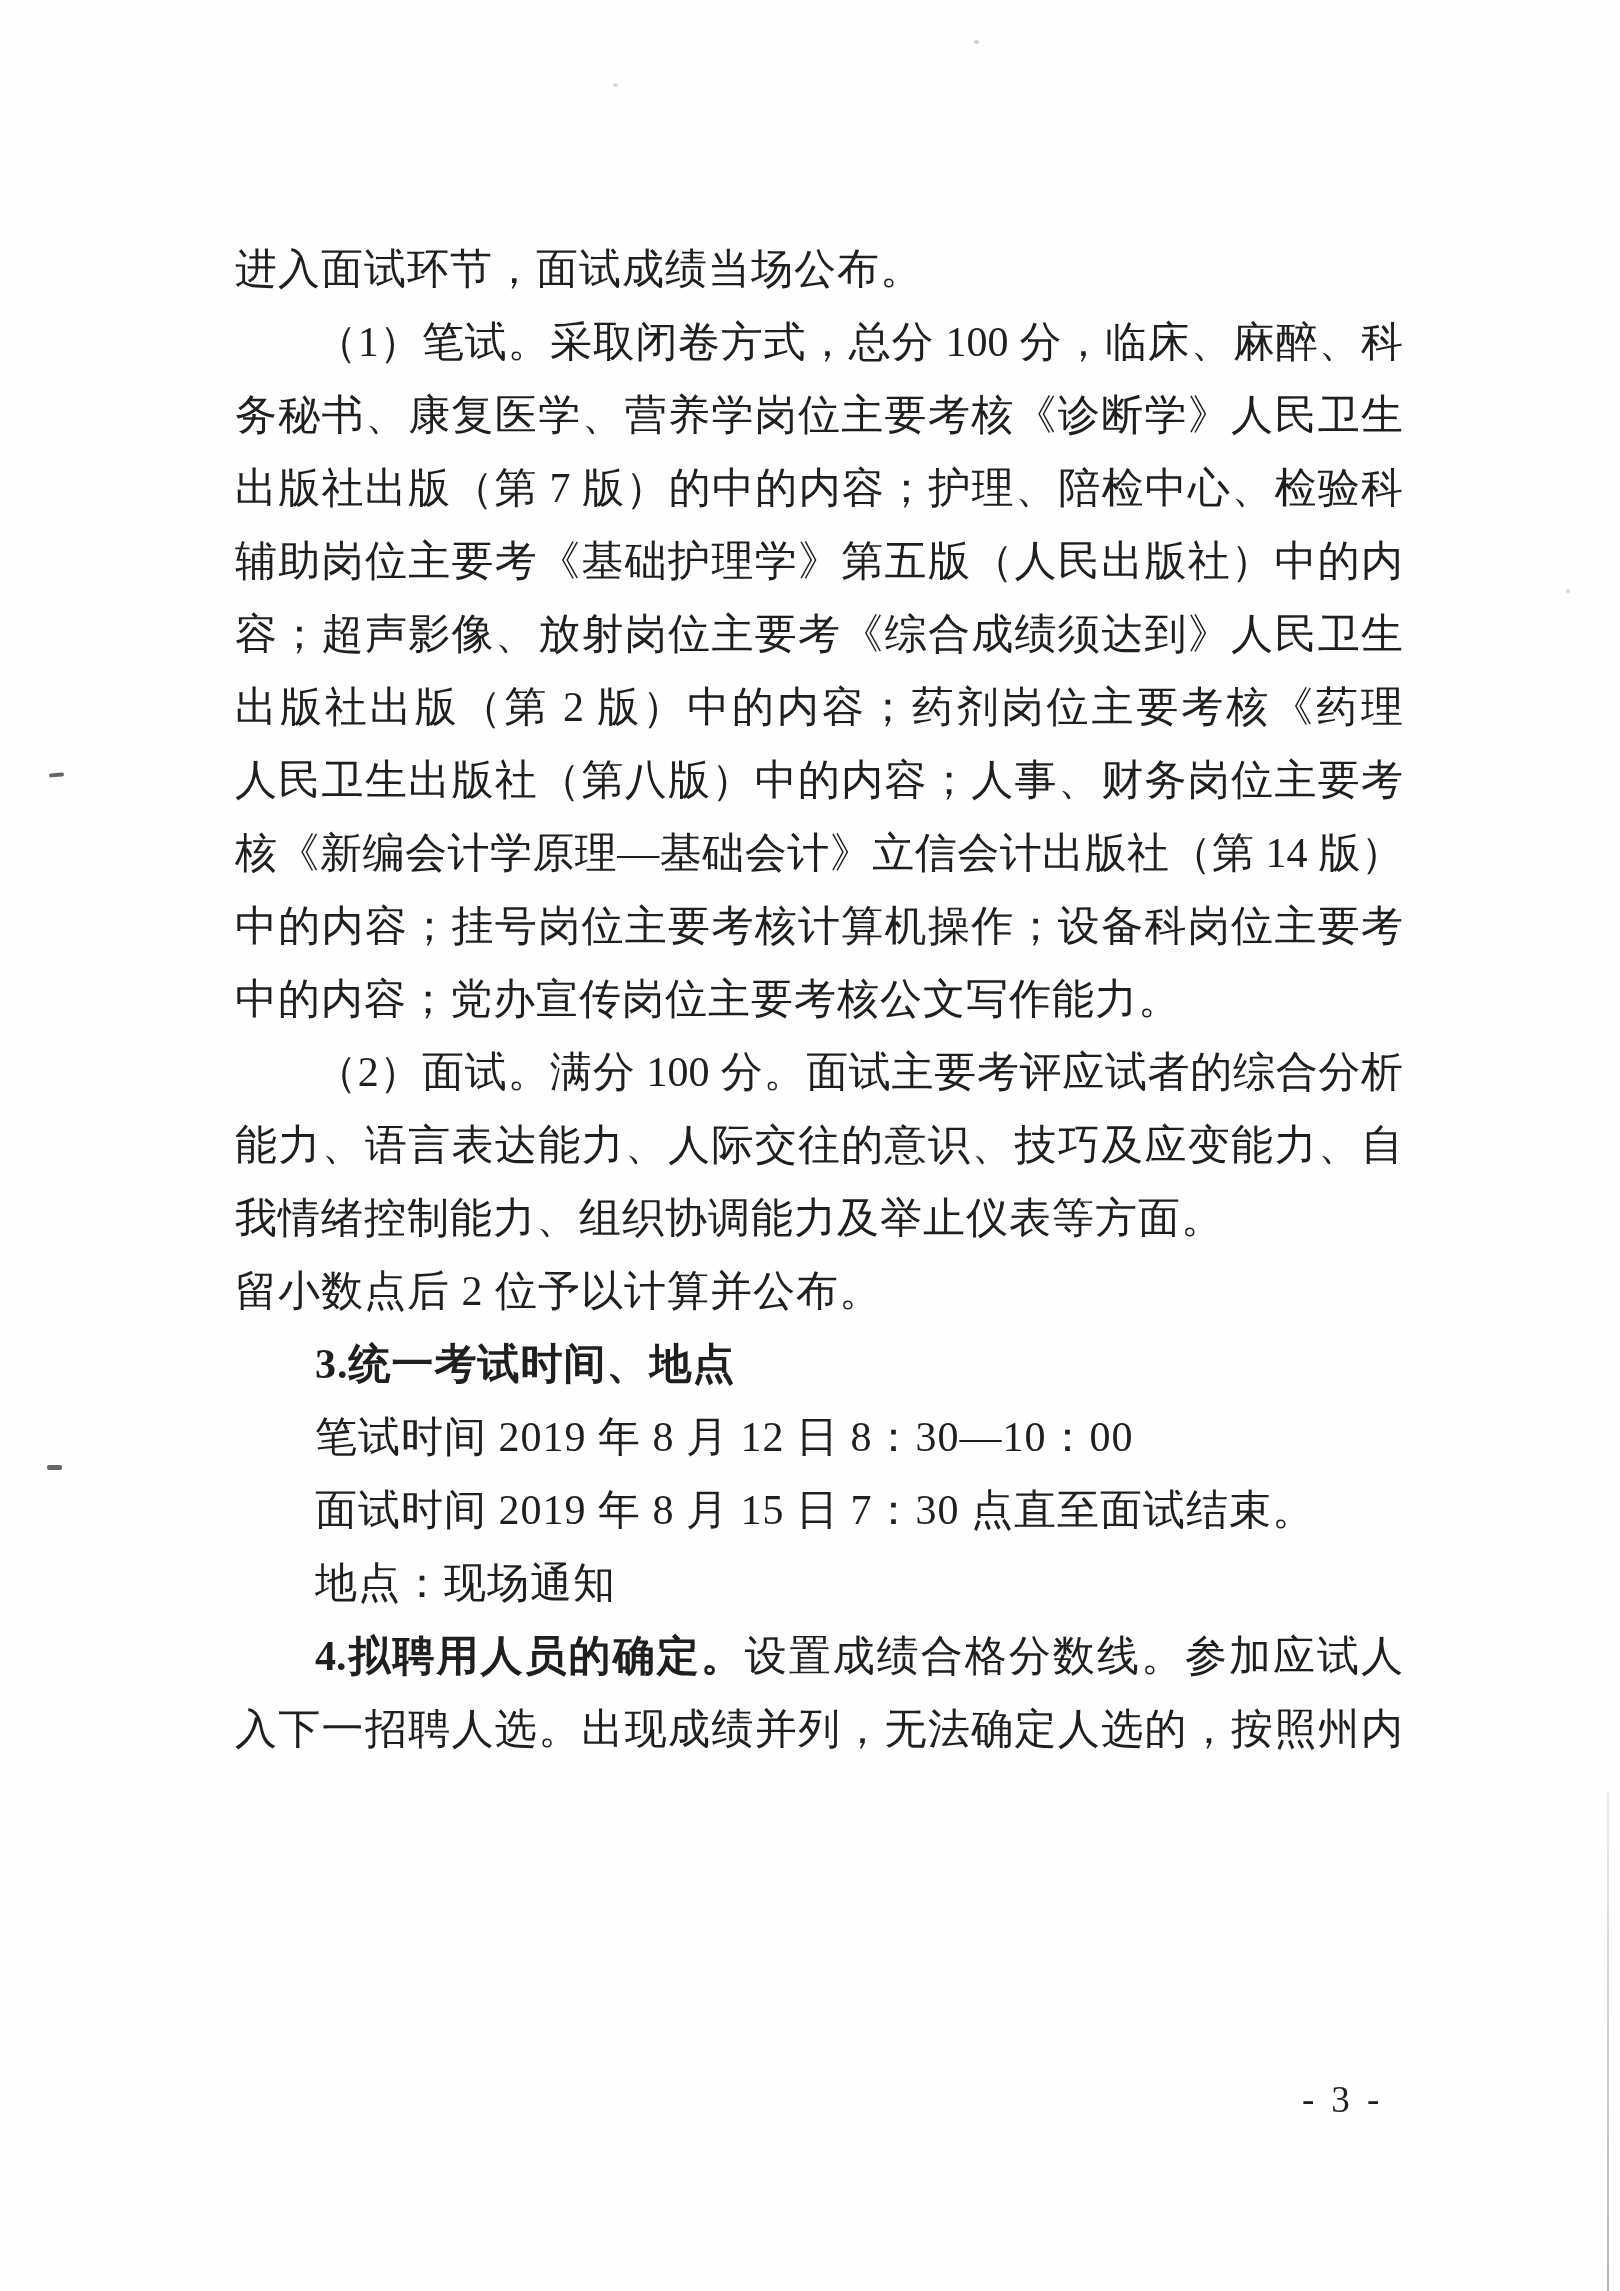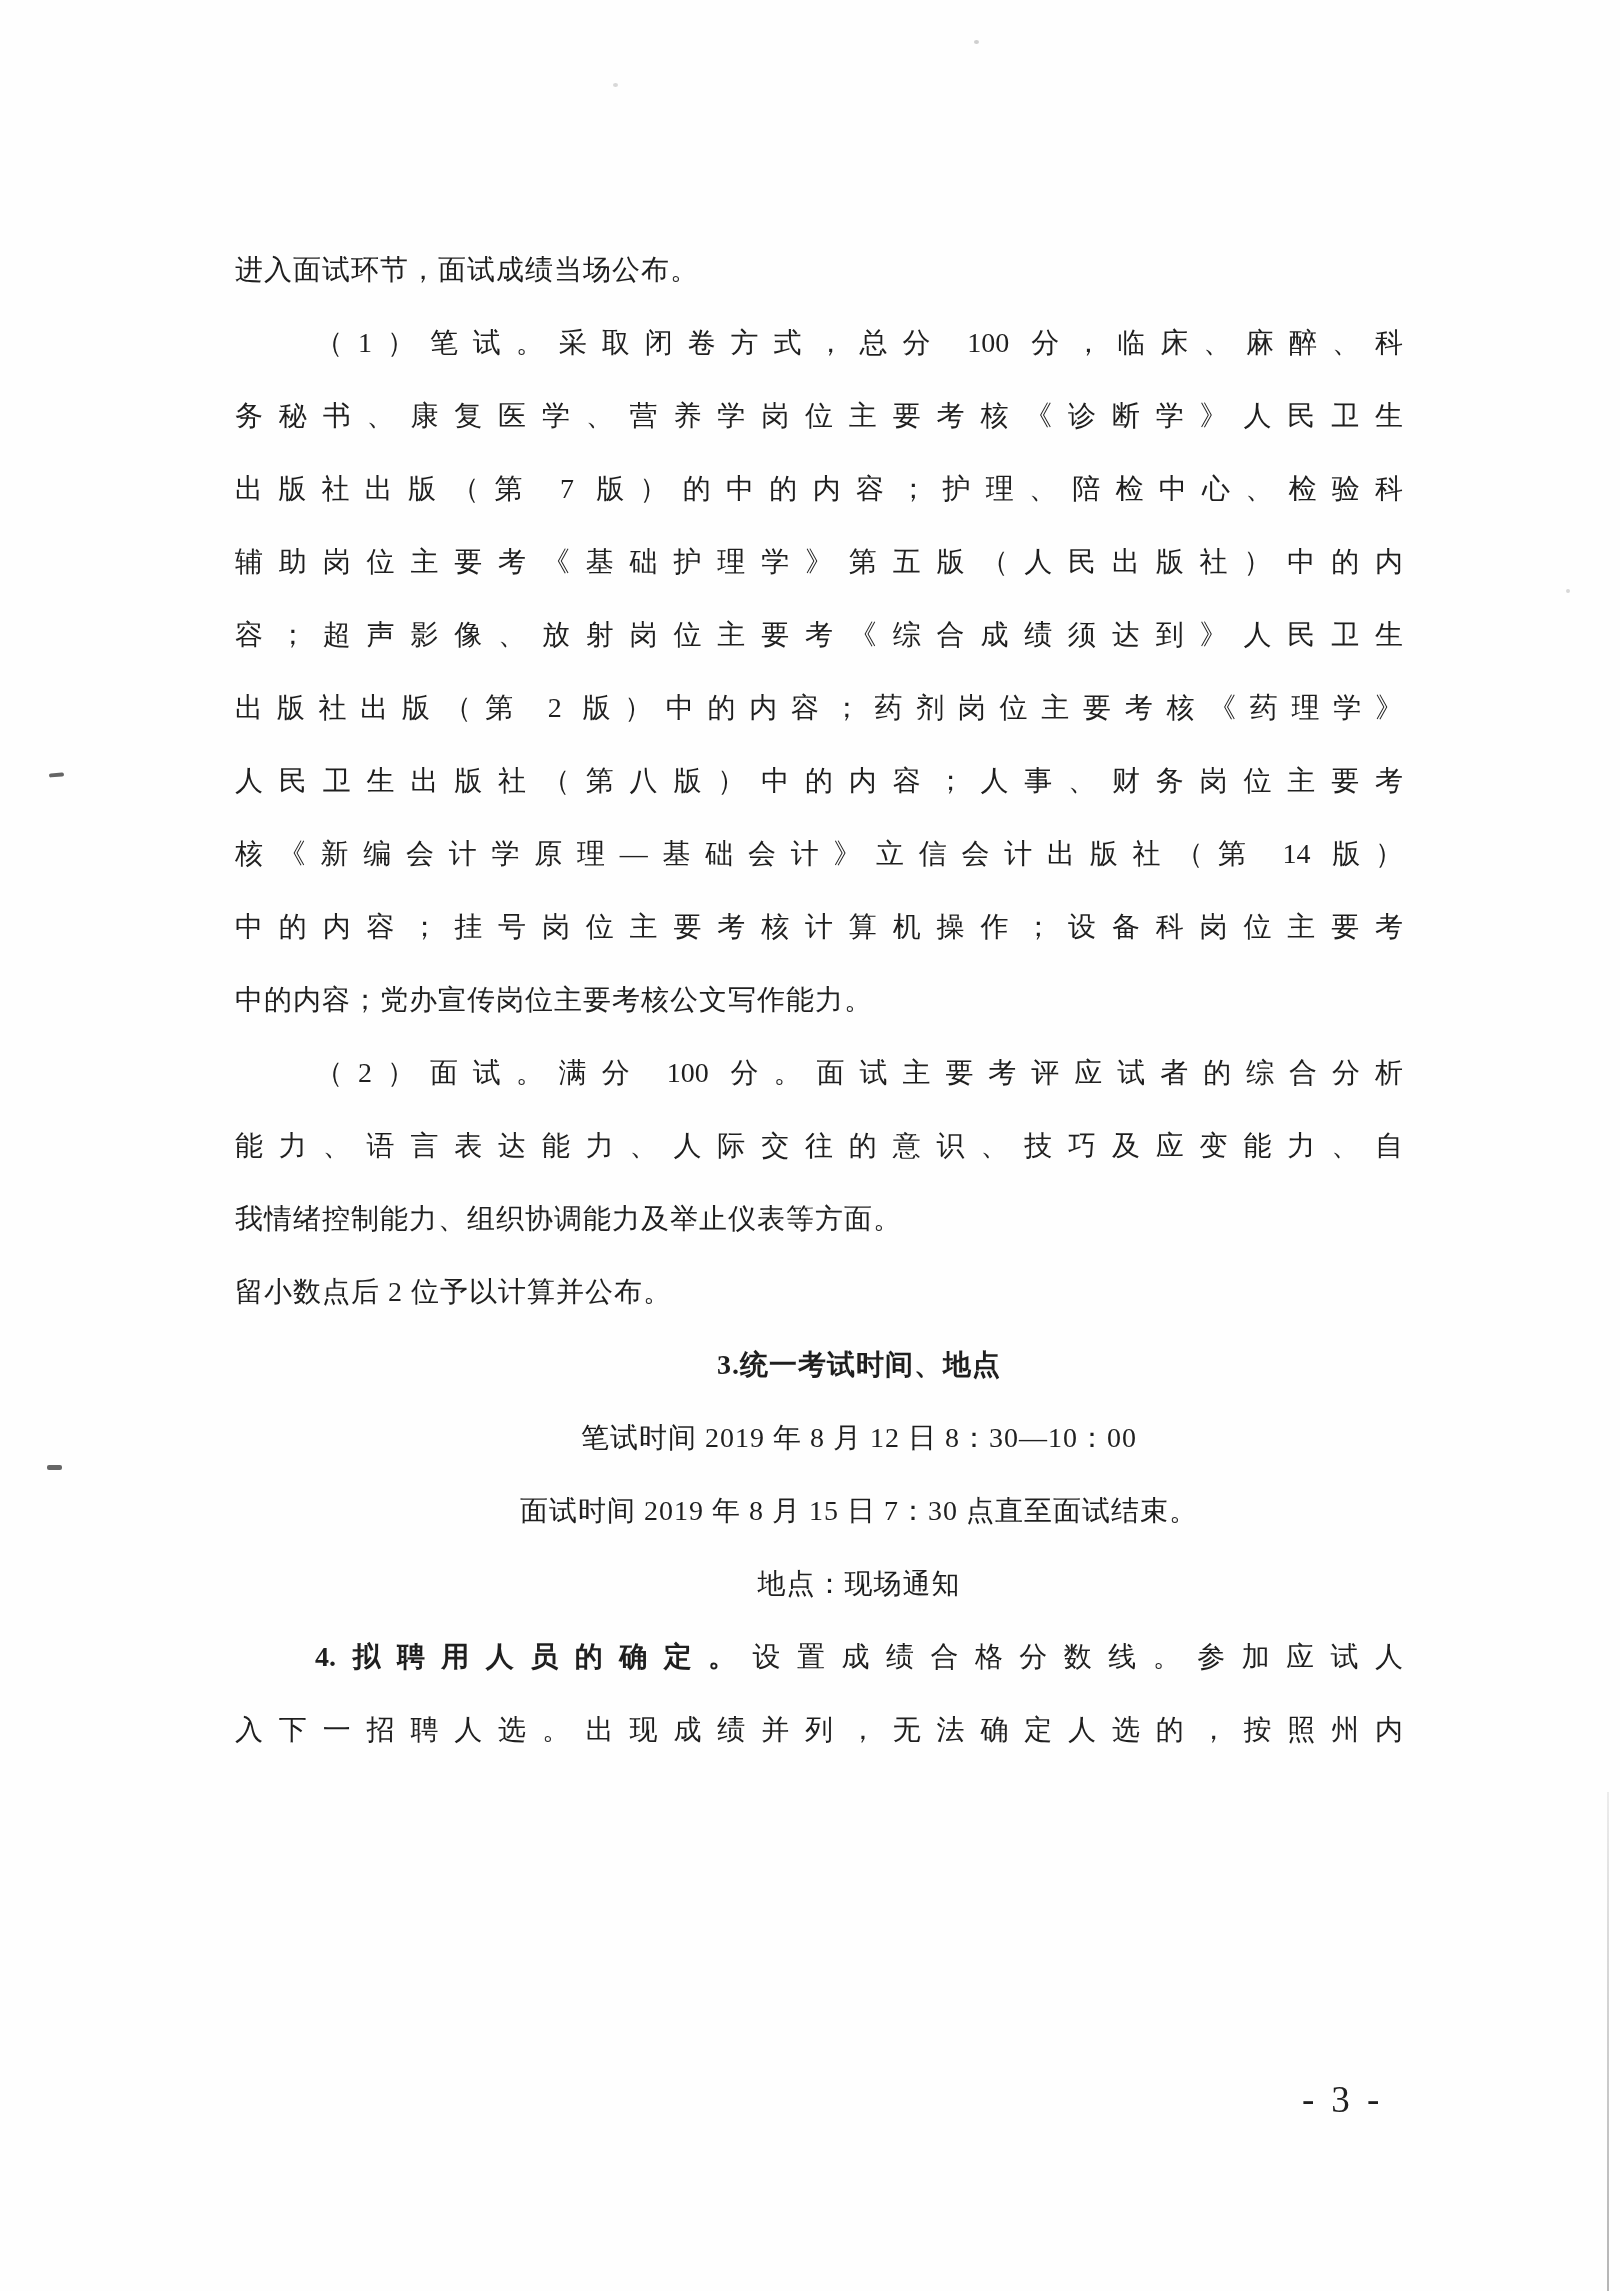--- a/index.html
+++ b/index.html
@@ -22,34 +22,33 @@
   .text-block {
     position: absolute;
     left: 235px;
     top: 233px;
     width: 1168px;
     color: #1f1f1f;
   }
   .line {
     height: 73px;
     line-height: 73px;
-    font-size: 28px;
+    font-size: 42px;
     white-space: pre-wrap;
     overflow: hidden;
     text-align: left;
     letter-spacing: 1px;
   }
   .line.fill {
     text-align: justify;
     text-align-last: justify;
     letter-spacing: 0;
   }
   .line.indent {
     padding-left: 80px;
-    text-align: center;
   }
   .line.bold, .bold {
     font-weight: 700;
   }
   .page-number {
     position: absolute;
     left: 1302px;
     top: 2078px;
     font-size: 37px;
     color: #1f1f1f;

